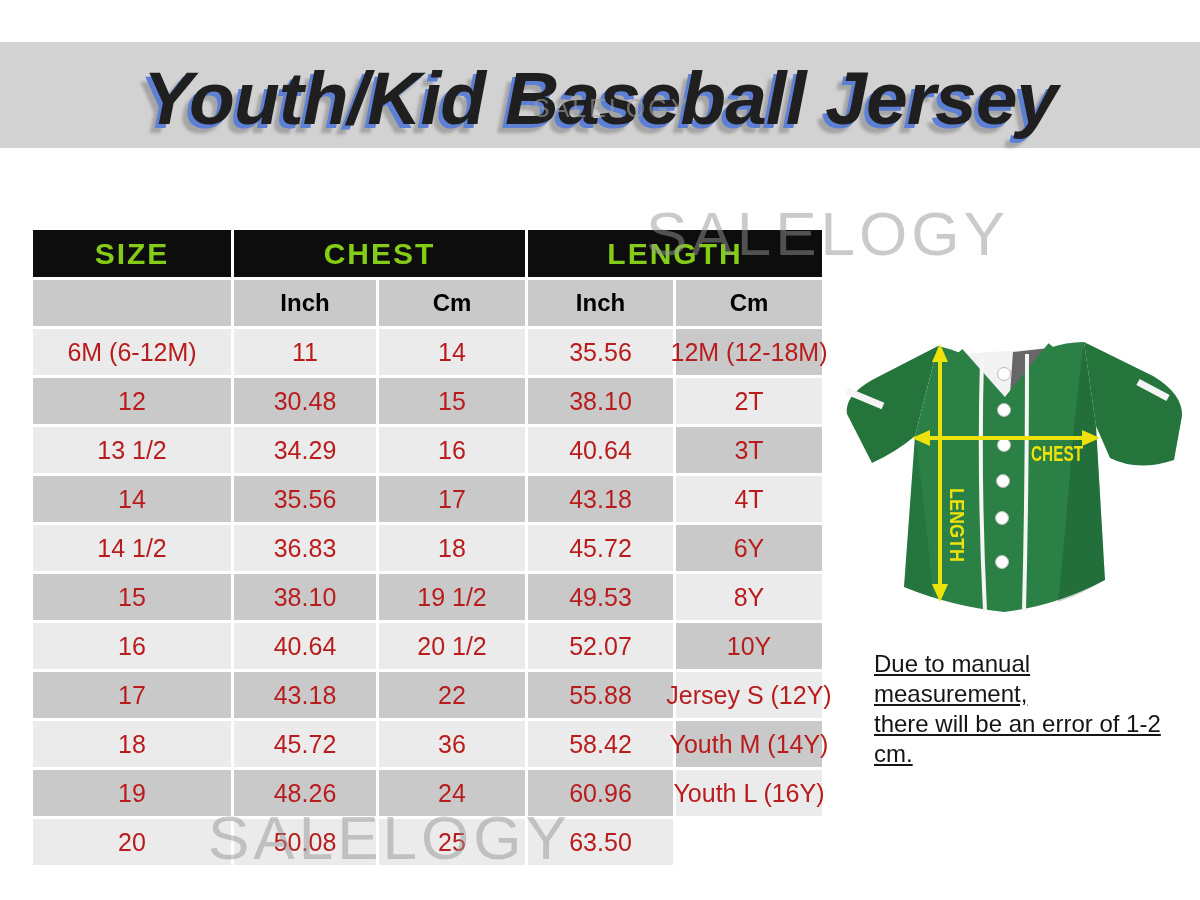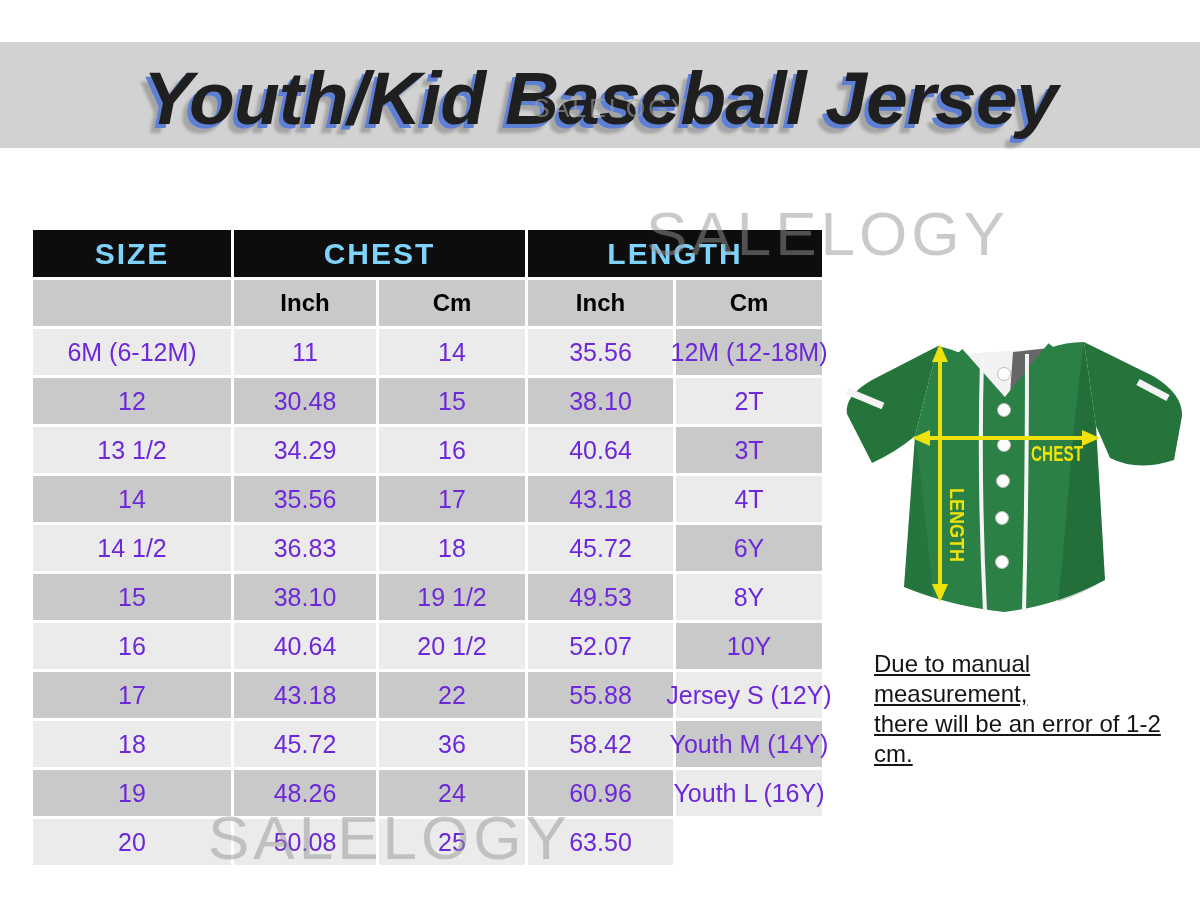--- a/index.html
+++ b/index.html
@@ -37,26 +37,26 @@
     position:absolute;left:33px;top:230px;width:789px;z-index:1;
     display:grid;
     grid-template-columns:198px 142px 146px 145px 146px;
     grid-template-rows:47px repeat(12,46px);
     gap:3px;
   }
   .size-table div{
     display:flex;align-items:center;justify-content:center;
   }
   .th{
-    background:#0d0d0d;color:#7dd3fc;
+    background:#0d0d0d;color:#84cc16;
     font-size:30px;font-weight:bold;letter-spacing:2px;
   }
   .span2{grid-column:span 2;}
   .sub{font-size:24px;font-weight:bold;color:#000000;}
-  .cell{font-size:25px;color:#6d28d9;white-space:nowrap;}
+  .cell{font-size:25px;color:#b91c1c;white-space:nowrap;}
   .dark{background:#c9c9c9;}
   .light{background:#ebebeb;}
 
   
   .jersey{position:absolute;left:838px;top:330px;z-index:2;}
 
   
   .note{
     position:absolute;left:874px;top:649px;width:300px;
     font-size:24px;line-height:30px;color:#151515;z-index:2;text-decoration:underline;

